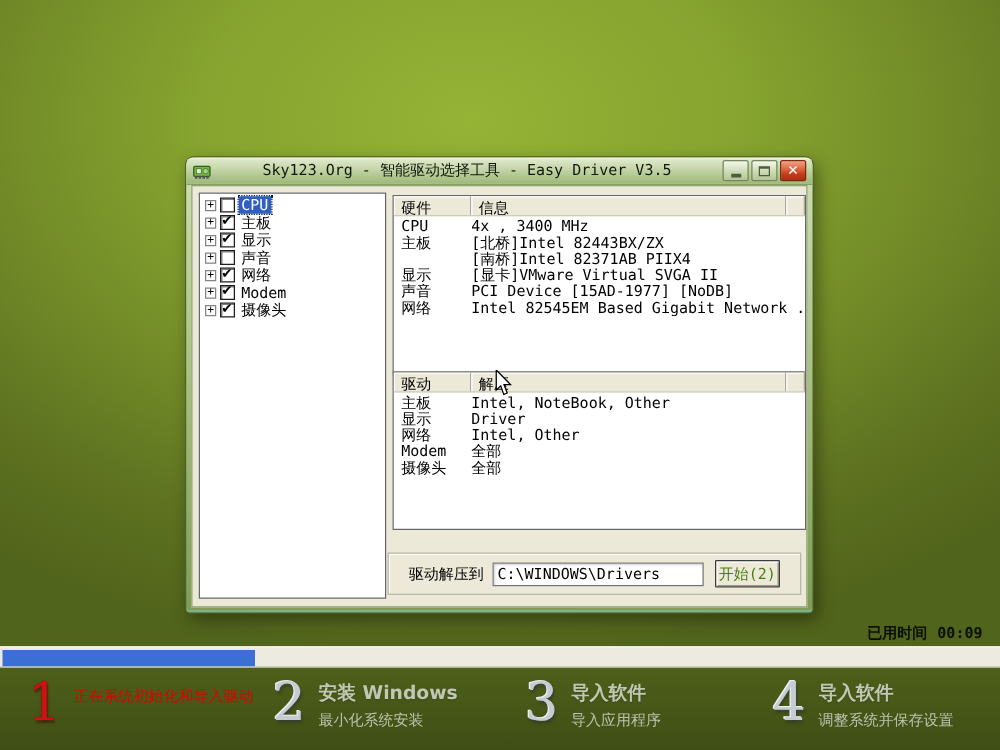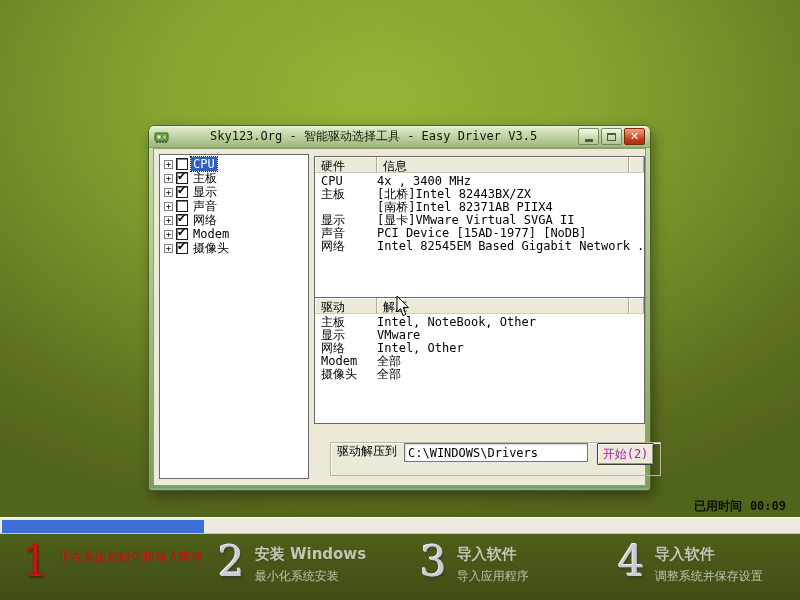--- a/index.html
+++ b/index.html
@@ -92,37 +92,37 @@
   .lv-hcell.c1 { width:62px; flex:0 0 auto; }
   .lv-hcell.c2 { width:252px; flex:0 0 auto; }
   .lv-hcell.fill { flex:1; }
   .lv-row { display:flex; height:13px; line-height:13px; color:#000; }
   .lv-c1 { width:62px; flex:0 0 auto; padding-left:6px; white-space:nowrap; overflow:hidden; }
   .lv-c2 { flex:1; white-space:nowrap; overflow:hidden; }
   .lv-body { padding-top:2px; }
 
   
   .extract {
-    position:absolute; left:176px; top:293px; width:331px; height:34px;
+    position:absolute; left:156px; top:293px; width:331px; height:34px;
     border:1px solid #bab7a6; box-shadow:inset 1px 1px 0 #fdfcf5;
-    display:flex; align-items:flex-start; padding:0 6px;
+    display:flex; align-items:center; padding:0 16px;
     font:12px "DejaVu Sans Mono","Liberation Mono",monospace; color:#000;
   }
   .extract-label { margin-right:7px; white-space:nowrap; }
   .extract-input {
     width:184px; height:19px; background:#fff; border:1px solid #767676;
     box-shadow:inset 1px 1px 2px rgba(0,0,0,.18);
     font:12px "DejaVu Sans Mono","Liberation Mono",monospace;
     padding:0 3px; color:#000;
   }
   .start-btn {
     margin-left:9px; width:57px; height:22px;
     background:#ece9d8; border:1px solid #3c3c3c; border-radius:1px;
     box-shadow:inset 1px 1px 0 #fff, inset -1px -1px 0 #9a9784;
-    font:12px "DejaVu Sans Mono","Liberation Mono",monospace; color:#a21caf;
+    font:12px "DejaVu Sans Mono","Liberation Mono",monospace; color:#4d7c0f;
     text-align:center; line-height:20px; cursor:default;
   }
 
   
   .cursor { position:absolute; left:396px; top:296px; width:14px; height:21px; }
 
   
   .elapsed {
     position:absolute; top:498px; right:14px;
     font:bold 12px "DejaVu Sans","Liberation Sans",sans-serif; color:#0b0f04;
@@ -266,21 +266,21 @@
           <div class="lv-hcell c2">解压</div>
           <div class="lv-hcell fill"></div>
         </div>
         <div class="lv-body">
           <div class="lv-row">
             <div class="lv-c1">主板</div>
             <div class="lv-c2">Intel, NoteBook, Other</div>
           </div>
           <div class="lv-row">
             <div class="lv-c1">显示</div>
-            <div class="lv-c2">VMware</div>
+            <div class="lv-c2">Driver</div>
           </div>
           <div class="lv-row">
             <div class="lv-c1">网络</div>
             <div class="lv-c2">Intel, Other</div>
           </div>
           <div class="lv-row">
             <div class="lv-c1">Modem</div>
             <div class="lv-c2">全部</div>
           </div>
           <div class="lv-row">

